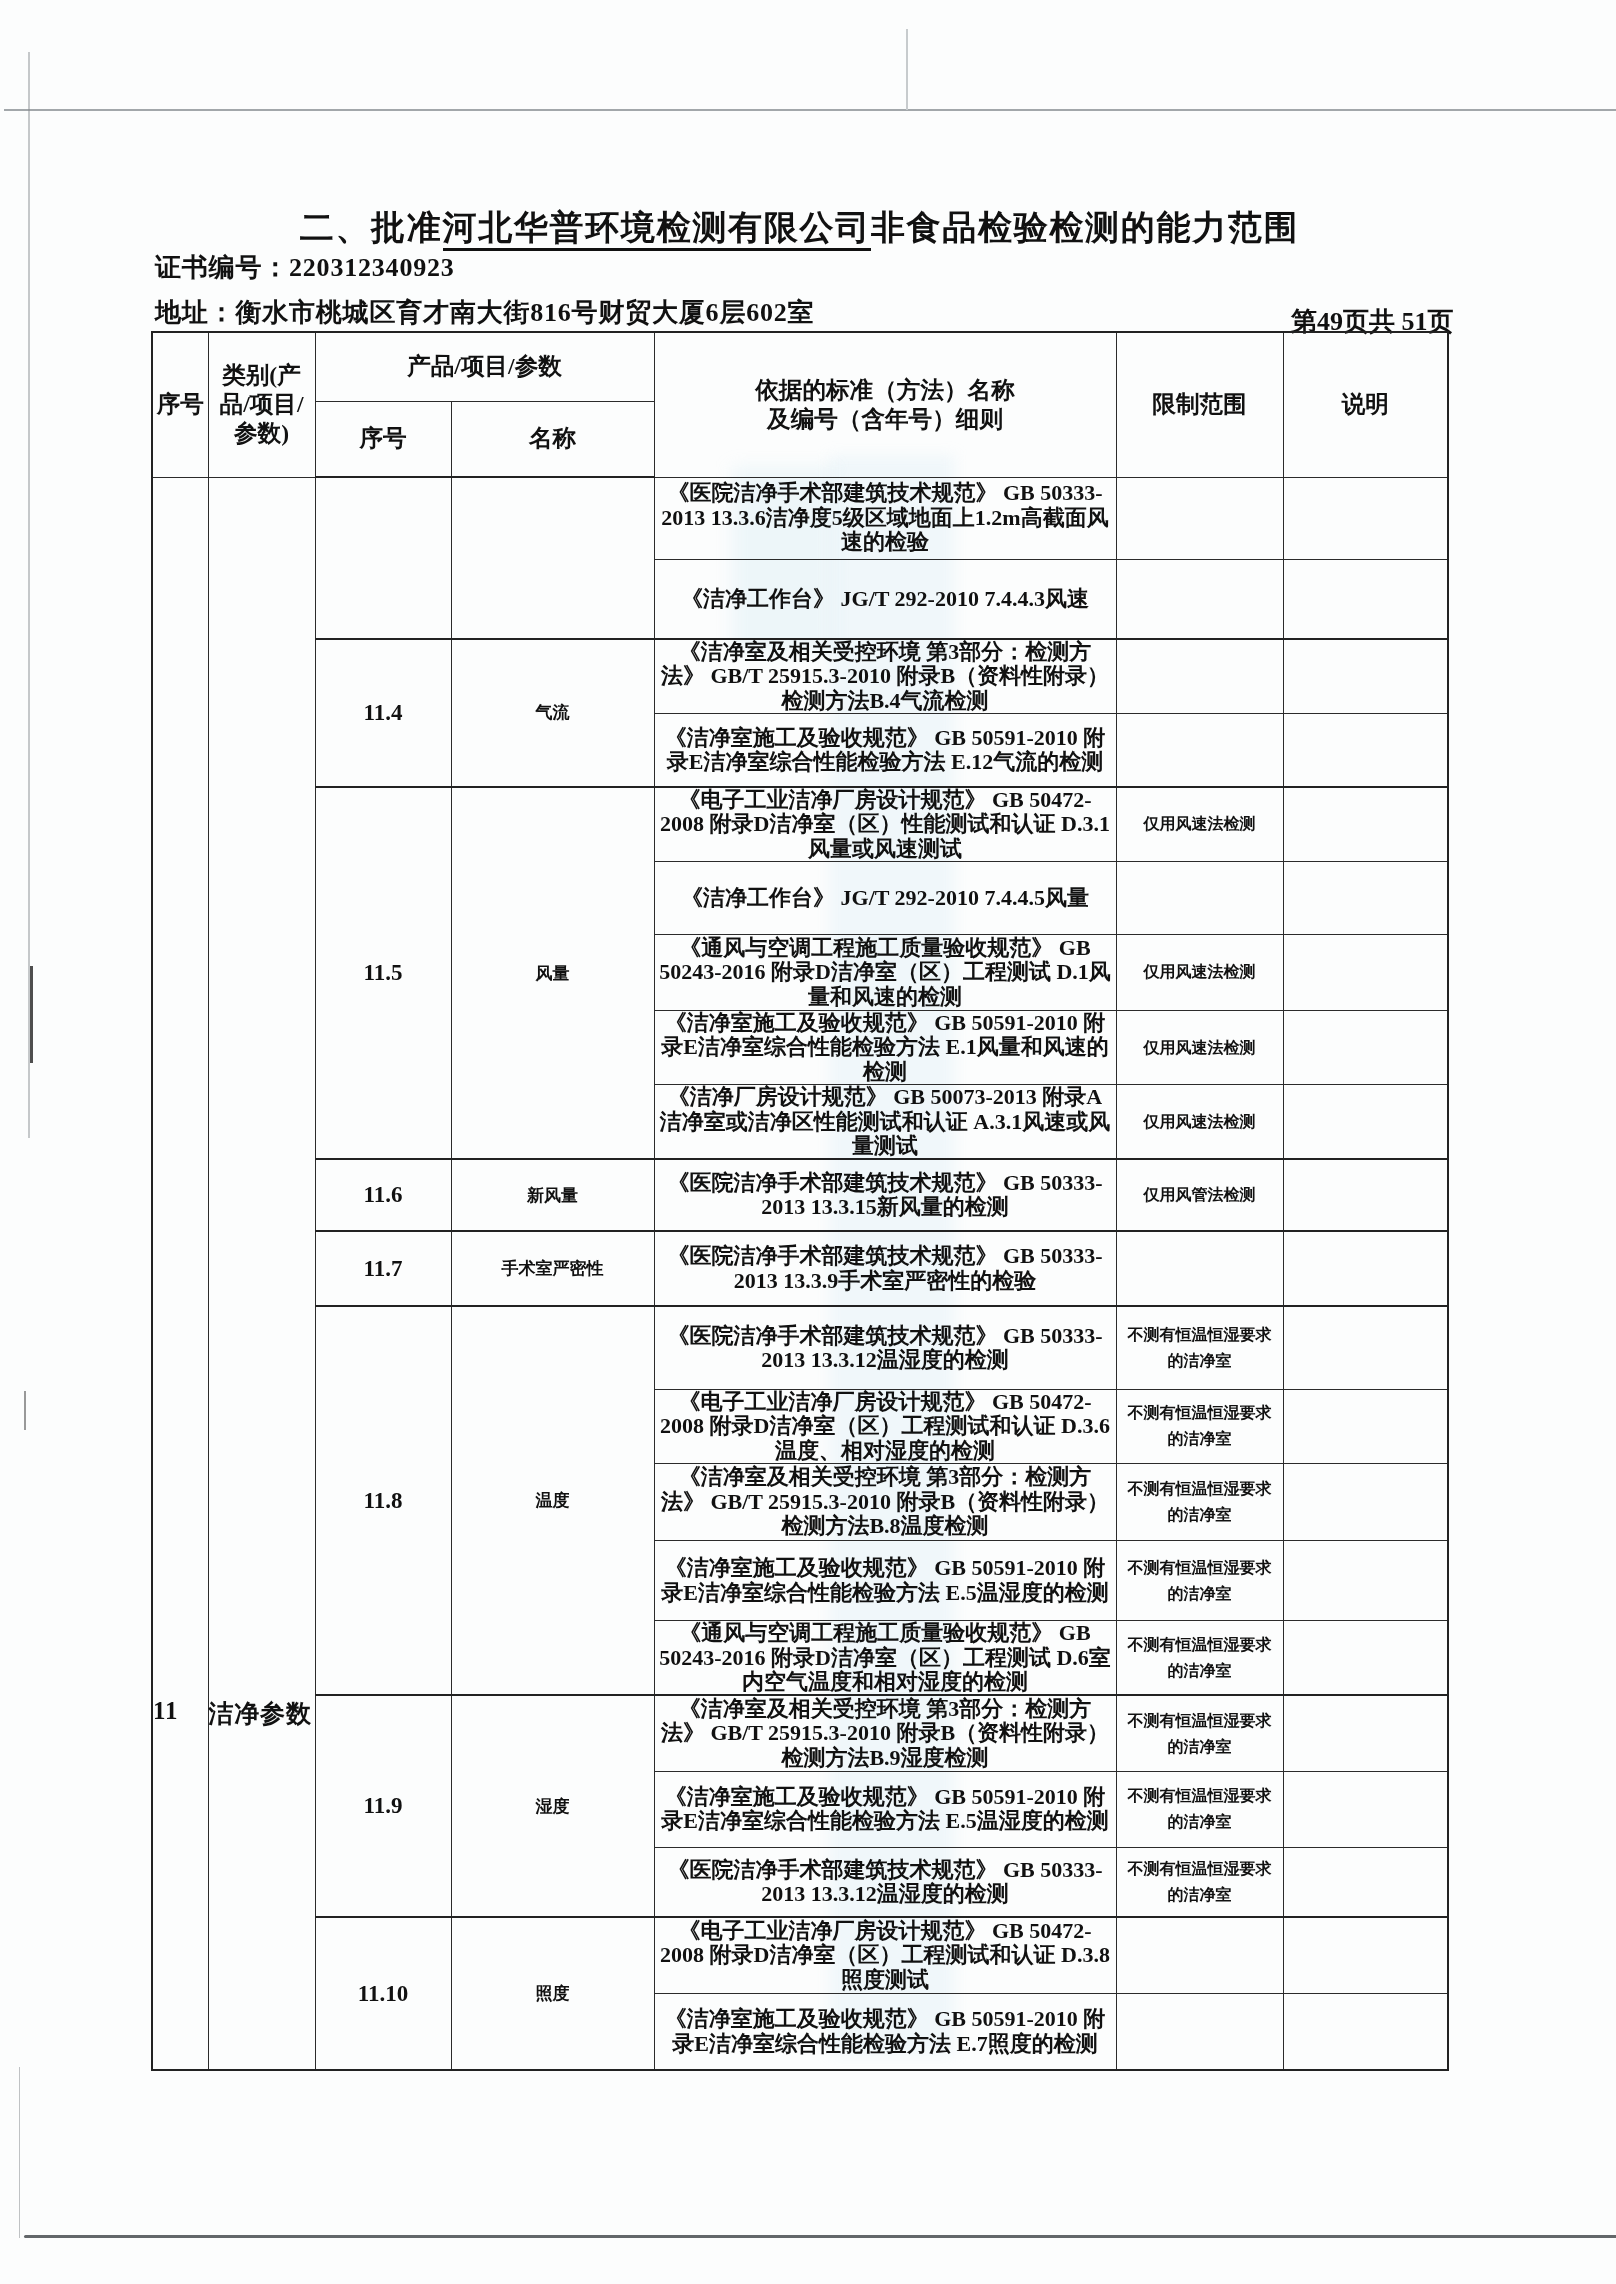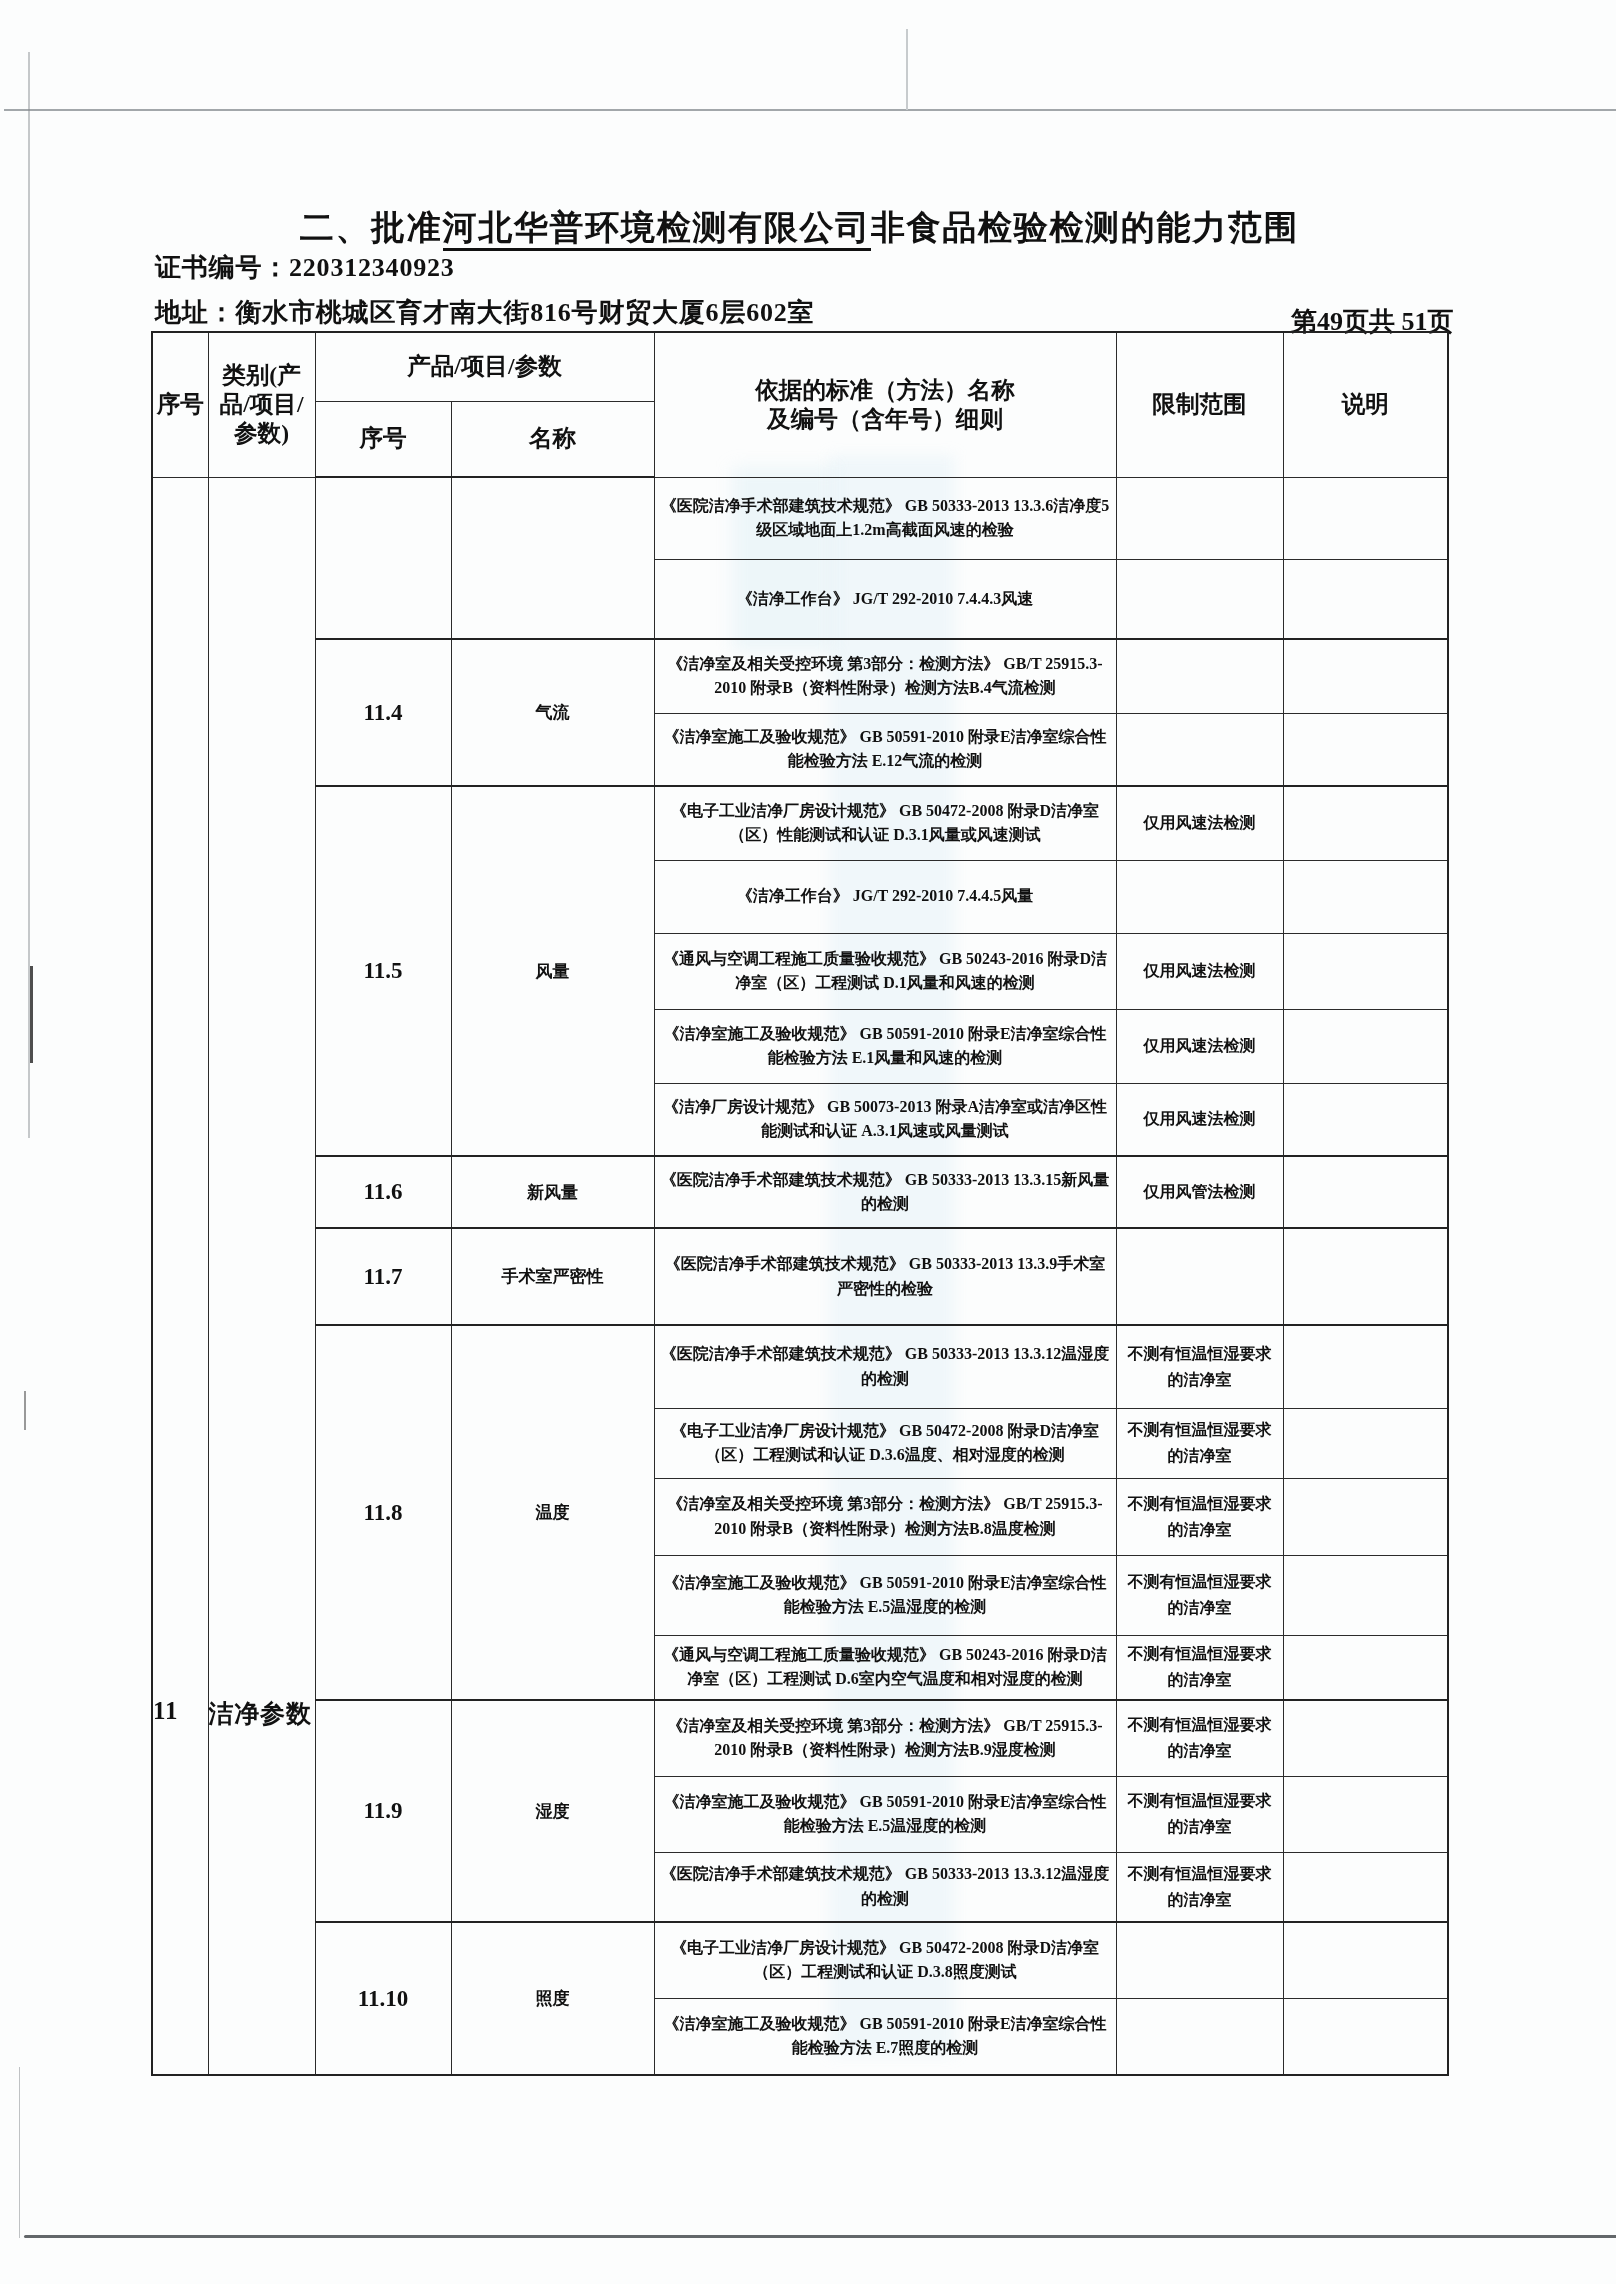--- a/index.html
+++ b/index.html
@@ -32,21 +32,21 @@
     border-collapse:collapse;table-layout:fixed;
     border:2.5px solid #222;
   }
   .dtable th,.dtable td{
     border:1.7px solid #2b2b2b;padding:0 3.4px;
     text-align:center;vertical-align:middle;font-weight:bold;
     overflow:visible;
   }
   .dtable thead th{font-size:23.6px;line-height:29px;}
   .dtable thead tr.hrow2 th{border-bottom:2.5px solid #222;}
-  td.std{font-size:16px;line-height:24.4px;}
+  td.std{font-size:22px;line-height:24.4px;}
   td.lim{font-size:16px;line-height:26px;}
   td.gserial{font-size:23px;}
   td.gname{font-size:17px;}
   tr.gb td{border-top:2.5px solid #222;margin-left:13px;}
   td.cat-cell{position:relative;}
   .cat-pos{position:absolute;left:0;top:1219px;width:100%;text-align:left;
            font-size:25px;font-weight:bold;letter-spacing:0.8px;}
 </style>
 </head>
 <body>
@@ -161,21 +161,21 @@
       </tr>
 
       <tr class="gb" style="height:72px">
         <td class="gserial">11.6</td>
         <td class="gname">新风量</td>
         <td class="std">《医院洁净手术部建筑技术规范》  GB 50333-2013 13.3.15新风量的检测</td>
         <td class="lim">仅用风管法检测</td>
         <td></td>
       </tr>
 
-      <tr class="gb" style="height:97px">
+      <tr class="gb" style="height:75px">
         <td class="gserial">11.7</td>
         <td class="gname">手术室严密性</td>
         <td class="std">《医院洁净手术部建筑技术规范》  GB 50333-2013 13.3.9手术室严密性的检验</td>
         <td class="lim"></td>
         <td></td>
       </tr>
 
       <tr class="gb" style="height:83px">
         <td class="gserial" rowspan="5">11.8</td>
         <td class="gname" rowspan="5">温度</td>

